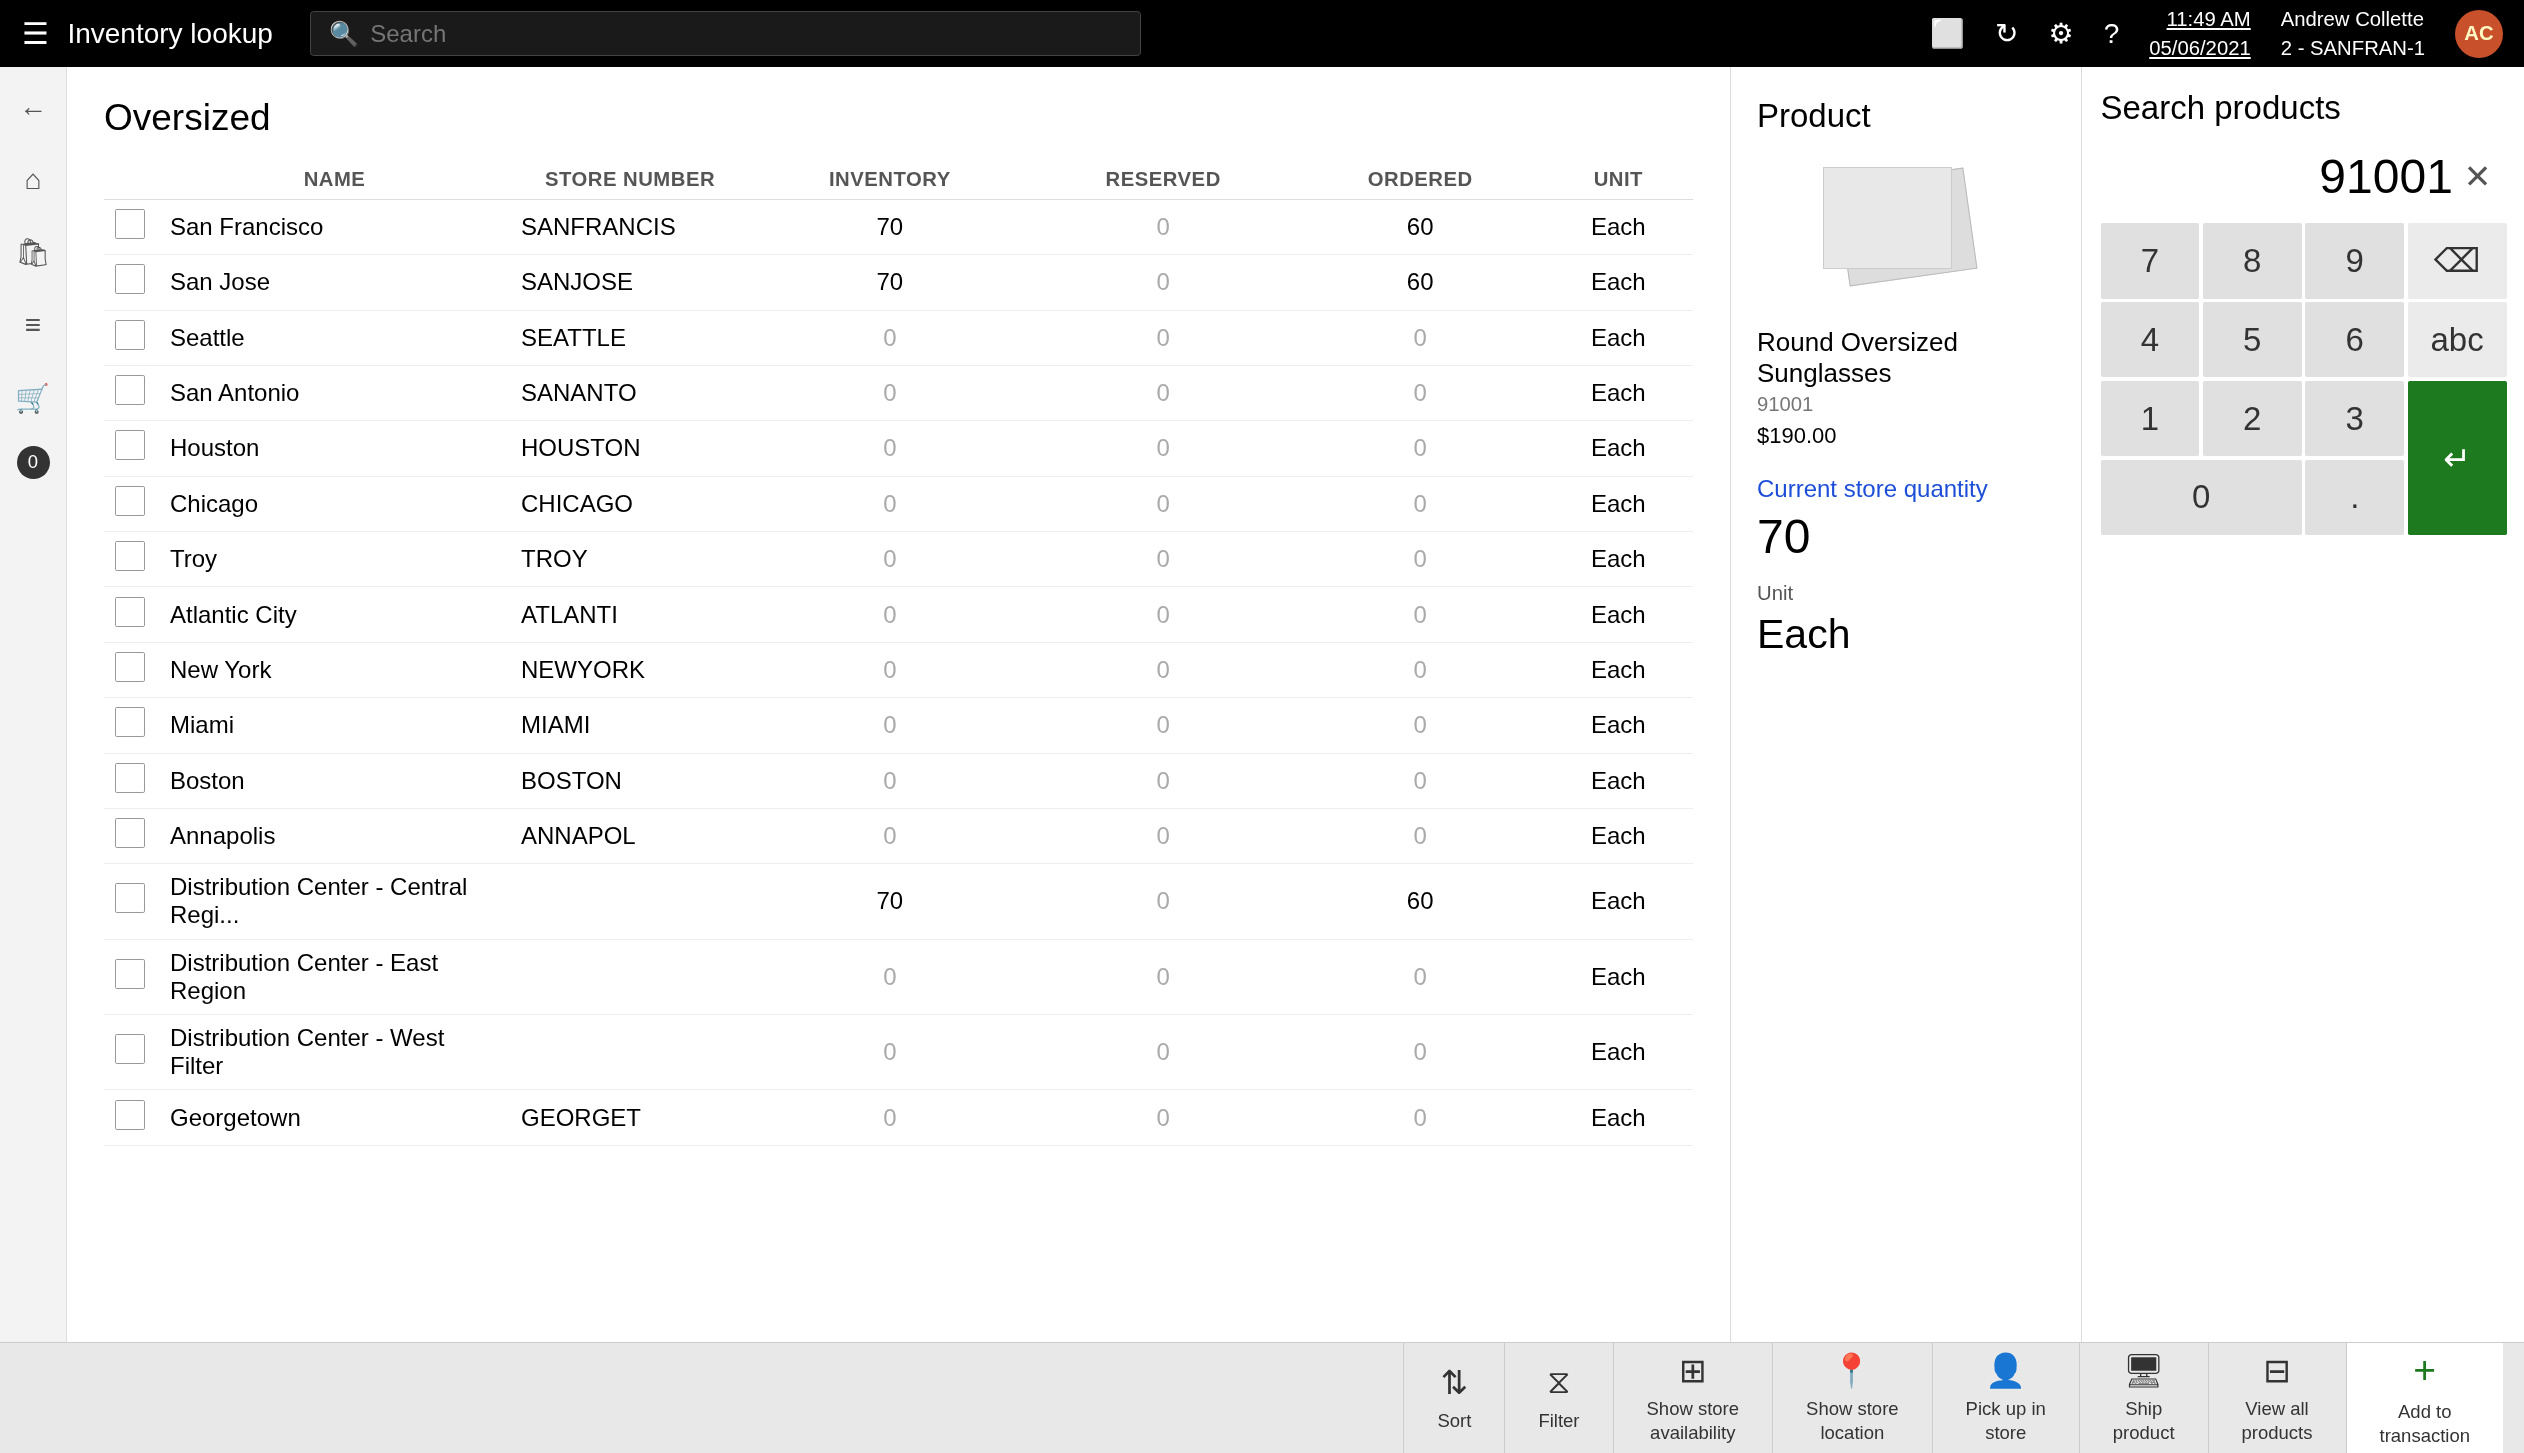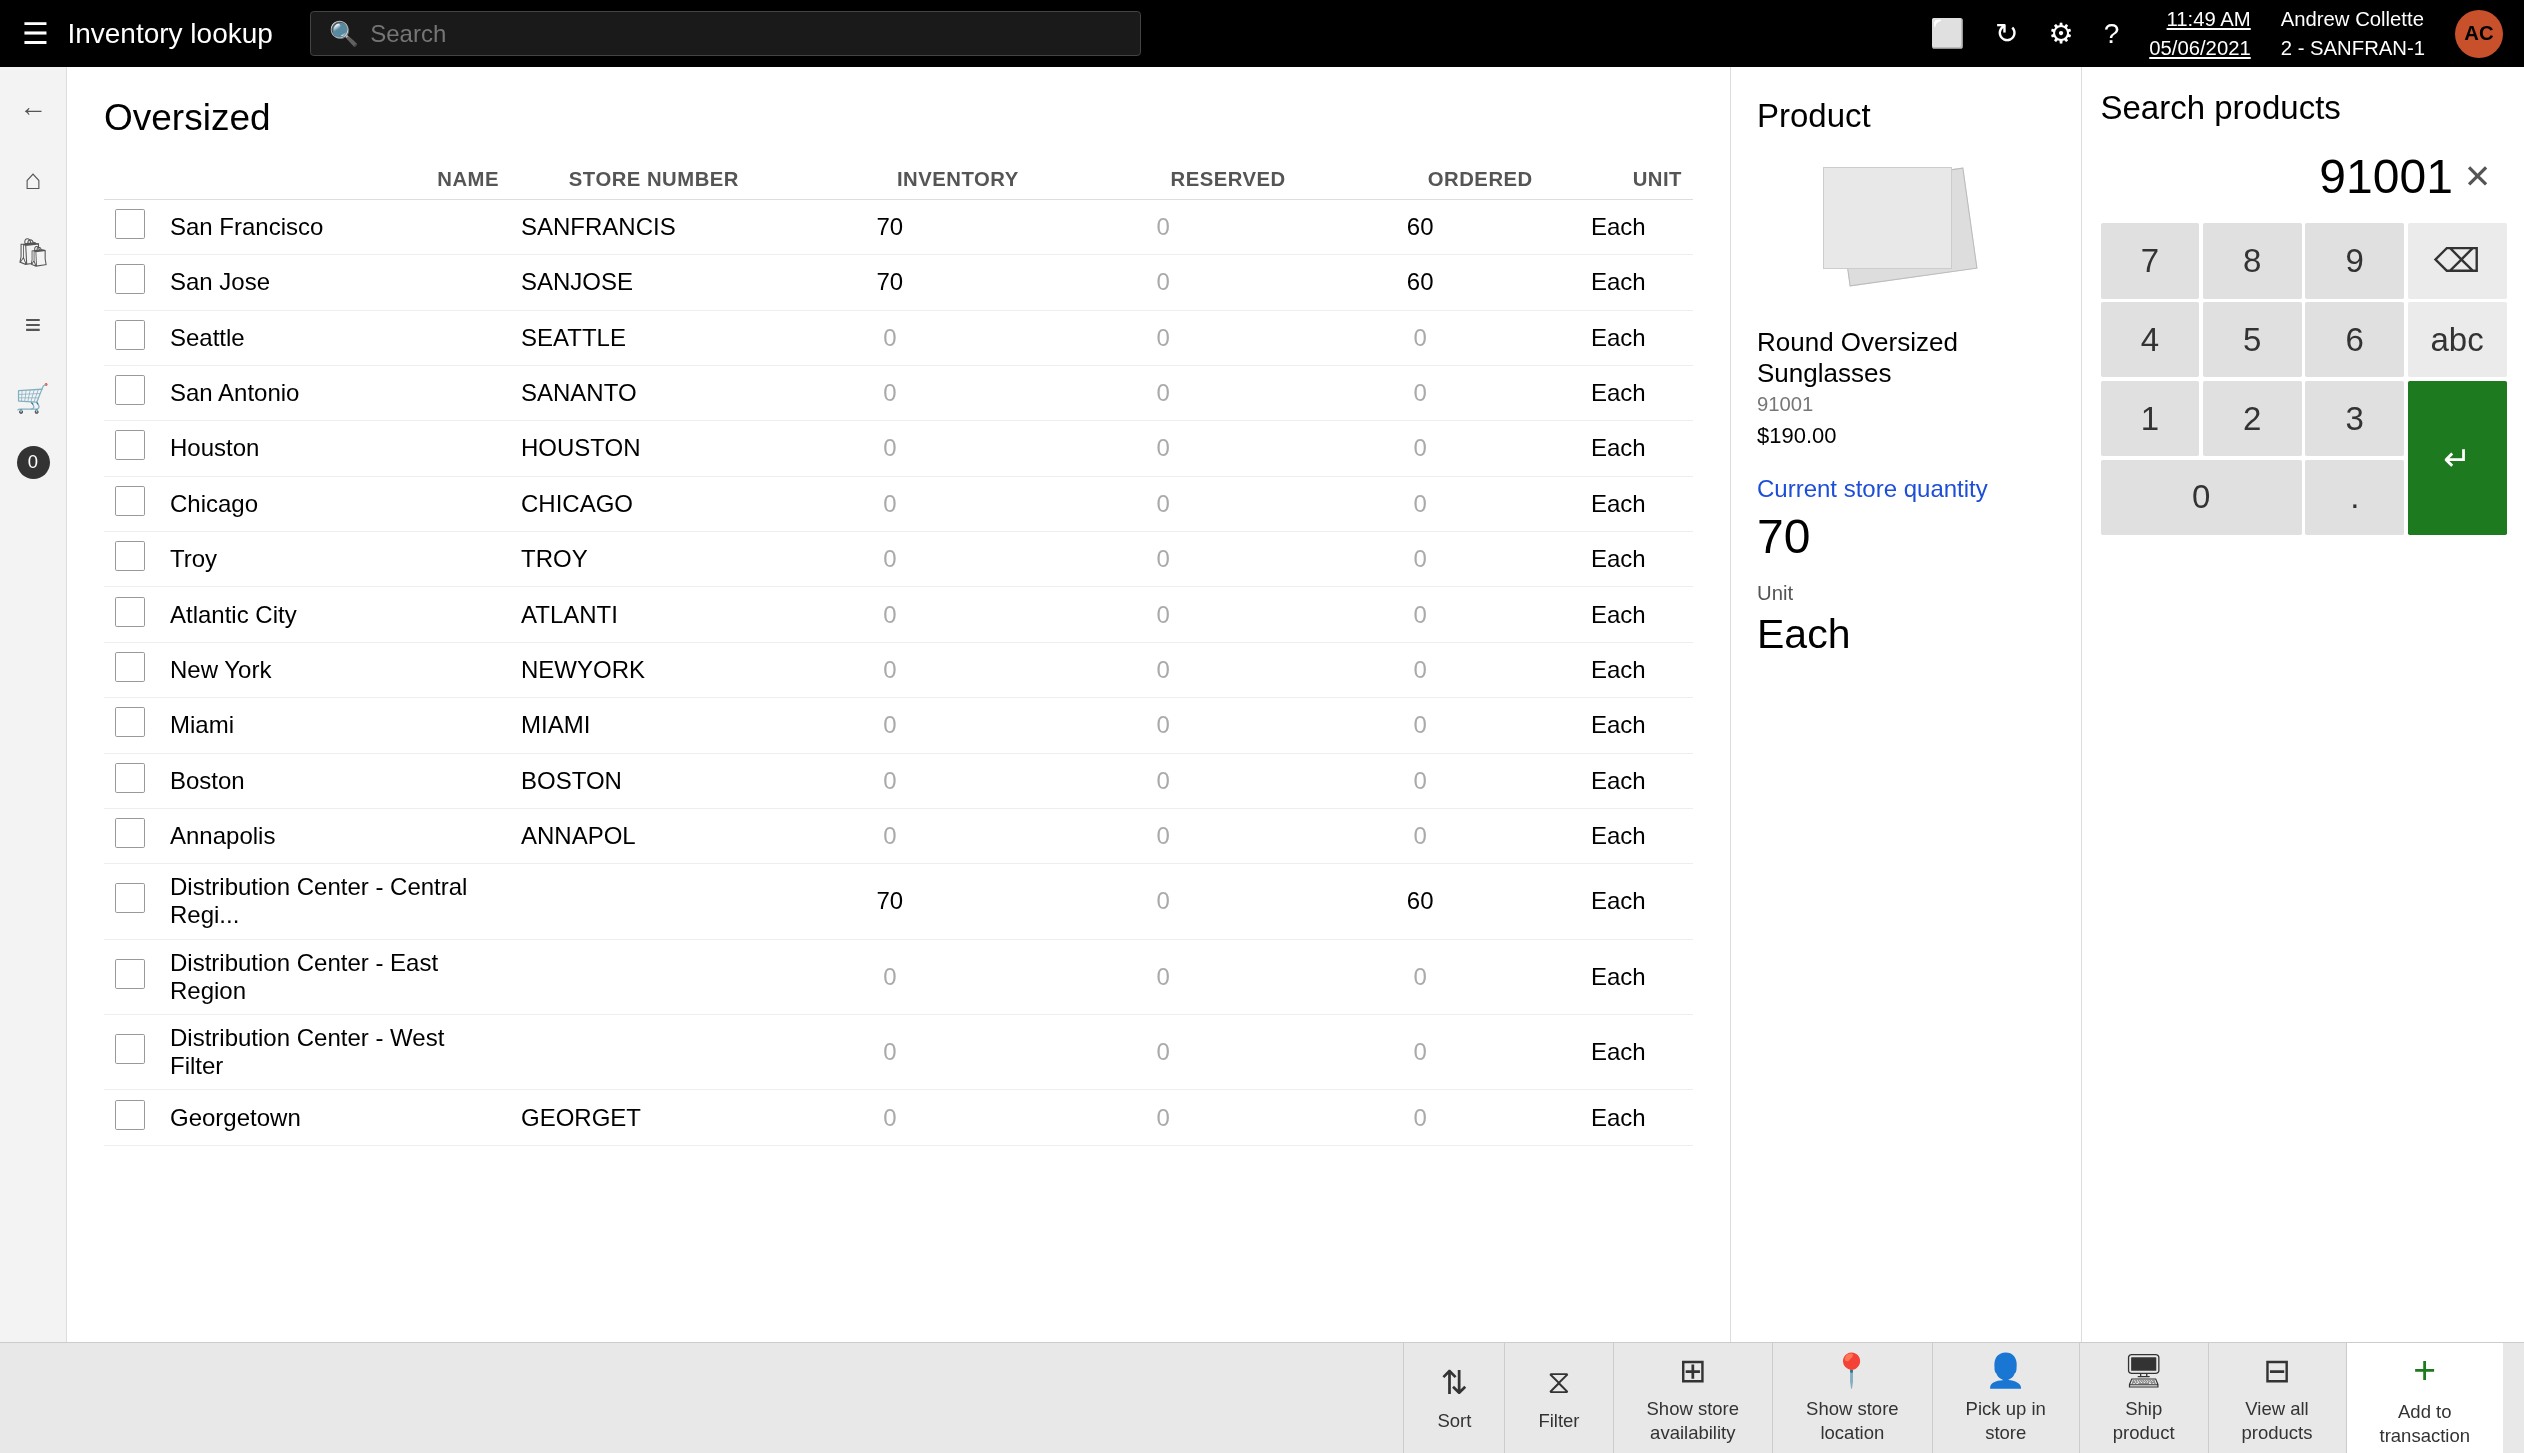--- a/index.html
+++ b/index.html
@@ -16,21 +16,21 @@
       display: flex; align-items: center; background: #1a1a1a; border: 0.9px solid #444;
       border-radius: 3.7px; padding: 7.4px 18.5px; flex: 1; max-width: 831px; gap: 11px;
     }
     .topbar-search input { background: transparent; border: none; color: #aaa; font-size: 24px; outline: none; width: 100%; }
     .topbar-right { margin-left: auto; display: flex; align-items: center; gap: 30px; }
     .topbar-icon { font-size: 28px; cursor: pointer; color: #fff; }
     .topbar-time { text-align: right; font-size: 20.3px; line-height: 1.4; text-decoration: underline; }
     .topbar-user { font-size: 20.3px; line-height: 1.4; }
     .topbar-avatar {
       width: 48px; height: 48px; border-radius: 50%; background: #c8502a;
-      display: flex; align-items: center; justify-content: center; color: #000000; font-size: 20.3px; font-weight: bold;
+      display: flex; align-items: center; justify-content: center; color: #fef9c3; font-size: 20.3px; font-weight: bold;
     }
 
     
     .layout { display: flex; height: calc(1453px - 67px - 111px); }
 
     
     .sidenav {
       width: 67px; background: #f3f3f3; border-right: 0.9px solid #ddd;
       display: flex; flex-direction: column; align-items: center; padding-top: 15px; gap: 22px;
     }
@@ -43,21 +43,21 @@
     
     .main-content { flex: 1; display: flex; flex-direction: column; overflow: hidden; }
 
     
     .locations-panel { flex: 1; padding: 30px 37px 0 37px; overflow-y: auto; }
     .locations-title { font-size: 37px; font-weight: 300; margin-bottom: 22px; }
 
     
     .loc-table { width: 100%; border-collapse: collapse; }
     .loc-table th {
-      text-align: right; font-size: 20.3px; font-weight: 600; color: #555;
+      text-align: center; font-size: 20.3px; font-weight: 600; color: #555;
       padding: 7.4px 11px; border-bottom: 0.9px solid #ddd; text-transform: uppercase; letter-spacing: 0.5px;
     }
     .loc-table td { padding: 9.2px 11px; font-size: 24px; border-bottom: 0.9px solid #eee; }
     .col-check { width: 55px; }
     .col-name { width: 351px; }
     .col-store { width: 240px; }
     .col-num { text-align: center; }
     .zero { color: #aaa; }
     .check-box {
       width: 30px; height: 30px; border: 1.8px solid #999; border-radius: 1.8px;

